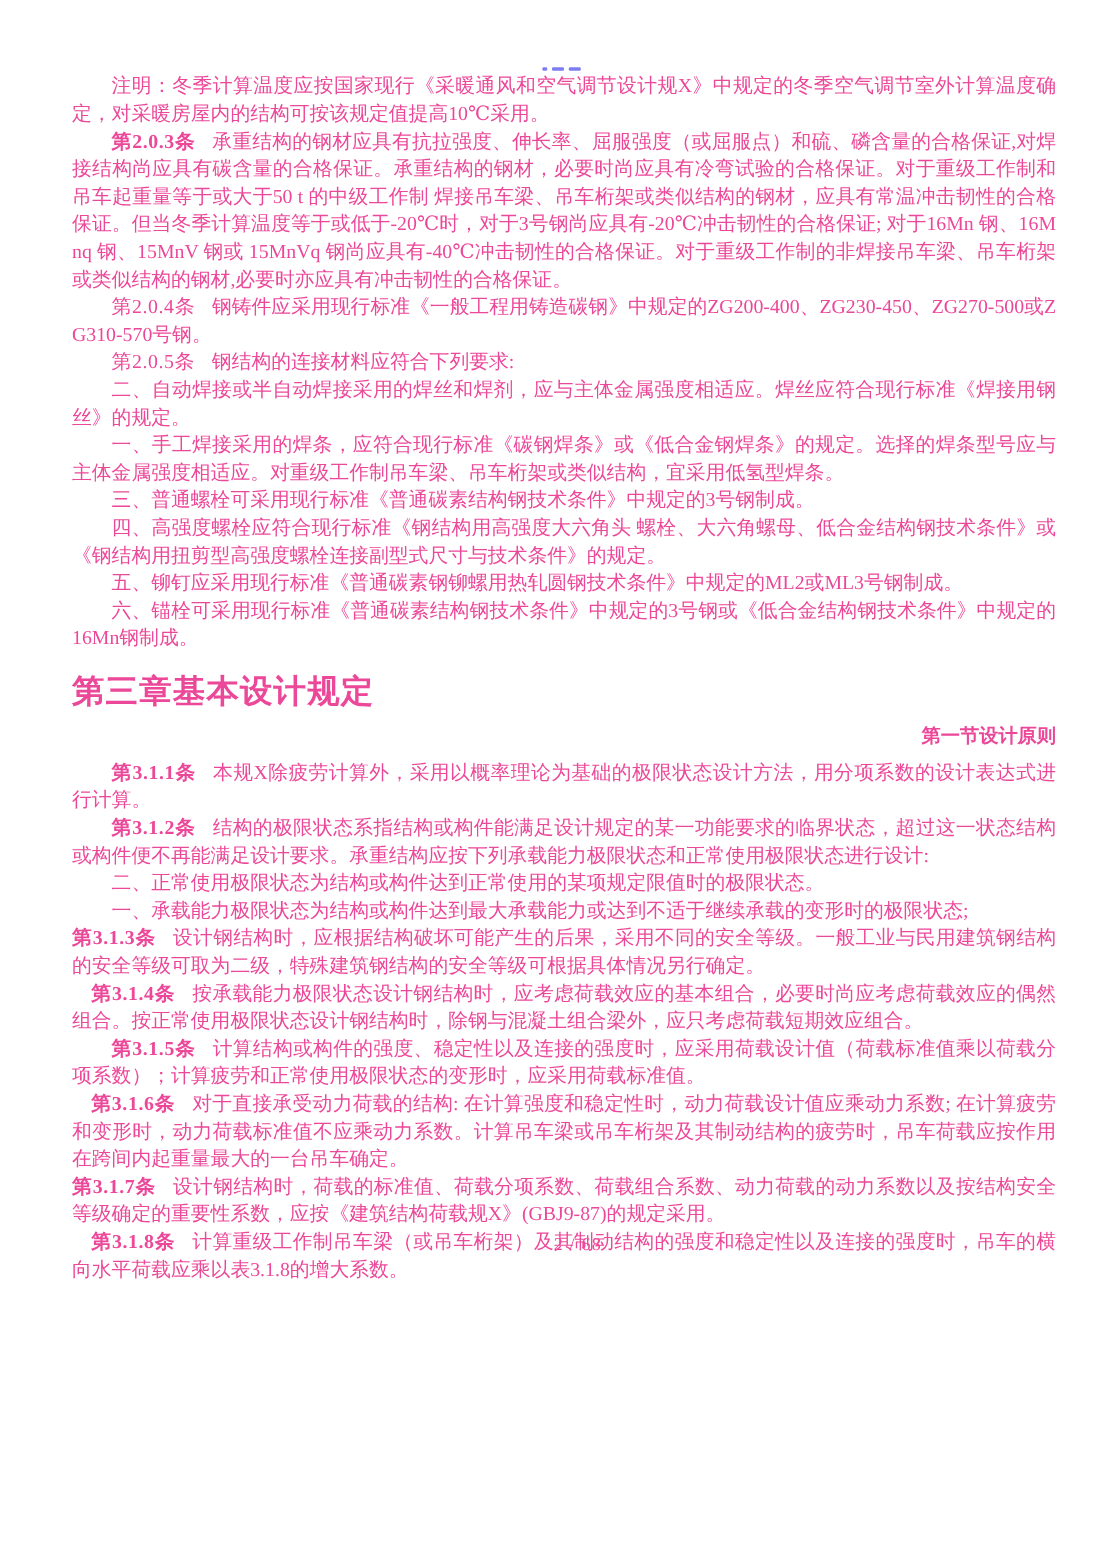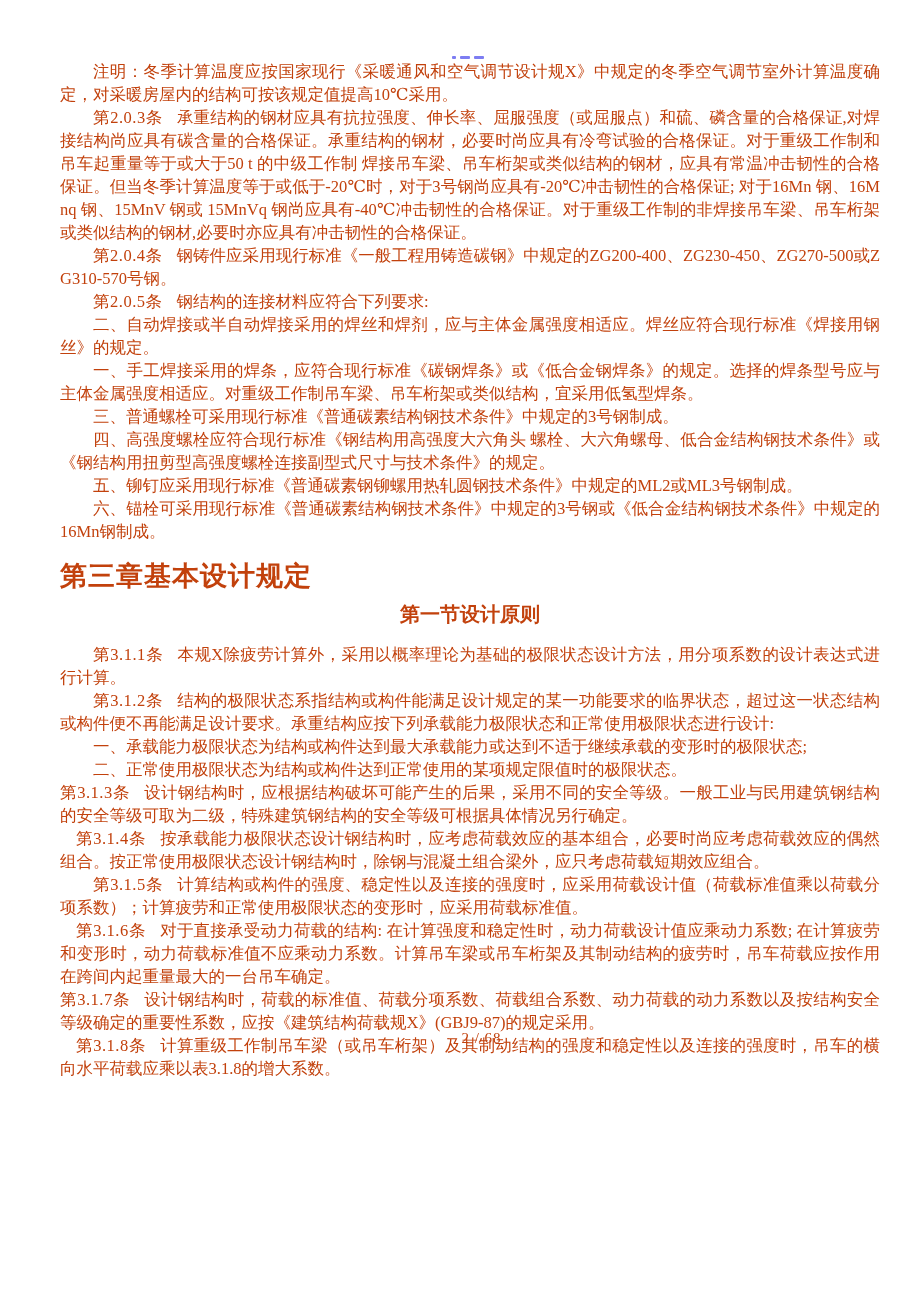--- a/index.html
+++ b/index.html
@@ -1,21 +1,21 @@
 <!DOCTYPE html>
 <html><head>
 <meta charset="utf-8">
 <style>
   html,body{margin:0;padding:0;background:#ffffff;}
   .page{
     position:relative;
     width:920px;height:1089px;
     background:#ffffff;
     font-family:"Liberation Serif","DejaVu Serif",serif;
-    color:#c2410c;
+    color:#ec4899;
     overflow:hidden;
   }
   .dash-marker{
     position:absolute;top:56px;left:452px;
     display:flex;align-items:center;gap:4px;
   }
   .dash-marker i{display:block;height:3px;border-radius:1px;}
   .dash-marker i.d1{width:4px;}
   .dash-marker i.d2{width:10px;}
   .dash-marker i.d3{width:10px;}
@@ -26,34 +26,34 @@
     margin:0;
     font-size:16.5px;
     line-height:23px;
     text-align:justify;
     text-justify:inter-ideograph;
     word-break:break-all;
   }
   .ind0{text-indent:0;}
   .ind1{text-indent:16px;}
   .ind2{text-indent:33px;}
-  .lead{font-weight:normal;margin-right:0.85em;letter-spacing:0.5px;}
+  .lead{font-weight:bold;margin-right:0.85em;letter-spacing:0.5px;}
   .lead.rg{font-weight:normal;}
   .chapter-title{
     margin:16px 0 8px 0;
     text-align:left;
     font-size:27px;
     font-weight:bold;
     letter-spacing:1px;
     line-height:34px;
   }
   .section-title{
-    margin:8px 0 16px 0;
-    text-align:center;
-    font-size:20px;
+    margin:8px 0 5px 0;
+    text-align:right;
+    font-size:16px;
     font-weight:bold;
     line-height:26px;
   }
   .footer{
     position:absolute;
     bottom:42px;left:0;right:0;
     text-align:center;
     font-size:15px;
     letter-spacing:1px;
     margin-left:43px;
@@ -93,23 +93,23 @@
     <p class="para ind2"><span>六、锚栓可采用现行标准《普通碳素结构钢技术条件》中规定的3号钢或《低合金结构钢技术条件》中规定的16Mn钢制成。</span></p>
 
     <h1 class="chapter-title">第三章基本设计规定</h1>
 
     <h2 class="section-title">第一节设计原则</h2>
 
     <p class="para ind2"><span class="lead">第3.1.1条</span><span>本规X除疲劳计算外，采用以概率理论为基础的极限状态设计方法，用分项系数的设计表达式进行计算。</span></p>
 
     <p class="para ind2"><span class="lead">第3.1.2条</span><span>结构的极限状态系指结构或构件能满足设计规定的某一功能要求的临界状态，超过这一状态结构或构件便不再能满足设计要求。承重结构应按下列承载能力极限状态和正常使用极限状态进行设计:</span></p>
 
+    <p class="para ind2"><span>二、正常使用极限状态为结构或构件达到正常使用的某项规定限值时的极限状态。</span></p>
+
     <p class="para ind2"><span>一、承载能力极限状态为结构或构件达到最大承载能力或达到不适于继续承载的变形时的极限状态;</span></p>
-
-    <p class="para ind2"><span>二、正常使用极限状态为结构或构件达到正常使用的某项规定限值时的极限状态。</span></p>
 
     <p class="para ind0"><span class="lead">第3.1.3条</span><span>设计钢结构时，应根据结构破坏可能产生的后果，采用不同的安全等级。一般工业与民用建筑钢结构的安全等级可取为二级，特殊建筑钢结构的安全等级可根据具体情况另行确定。</span></p>
 
     <p class="para ind1"><span class="lead">第3.1.4条</span><span>按承载能力极限状态设计钢结构时，应考虑荷载效应的基本组合，必要时尚应考虑荷载效应的偶然组合。按正常使用极限状态设计钢结构时，除钢与混凝土组合梁外，应只考虑荷载短期效应组合。</span></p>
 
     <p class="para ind2"><span class="lead">第3.1.5条</span><span>计算结构或构件的强度、稳定性以及连接的强度时，应采用荷载设计值（荷载标准值乘以荷载分项系数）；计算疲劳和正常使用极限状态的变形时，应采用荷载标准值。</span></p>
 
     <p class="para ind1"><span class="lead">第3.1.6条</span><span>对于直接承受动力荷载的结构: 在计算强度和稳定性时，动力荷载设计值应乘动力系数; 在计算疲劳和变形时，动力荷载标准值不应乘动力系数。计算吊车梁或吊车桁架及其制动结构的疲劳时，吊车荷载应按作用在跨间内起重量最大的一台吊车确定。</span></p>
 
     <p class="para ind0"><span class="lead">第3.1.7条</span><span>设计钢结构时，荷载的标准值、荷载分项系数、荷载组合系数、动力荷载的动力系数以及按结构安全等级确定的重要性系数，应按《建筑结构荷载规X》(GBJ9-87)的规定采用。</span></p>

